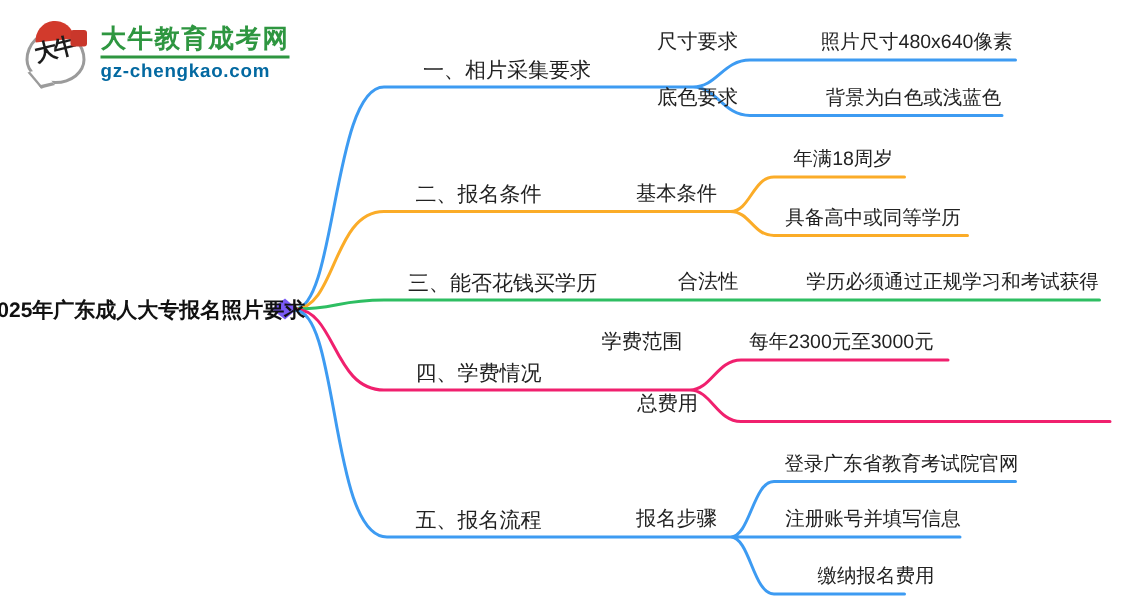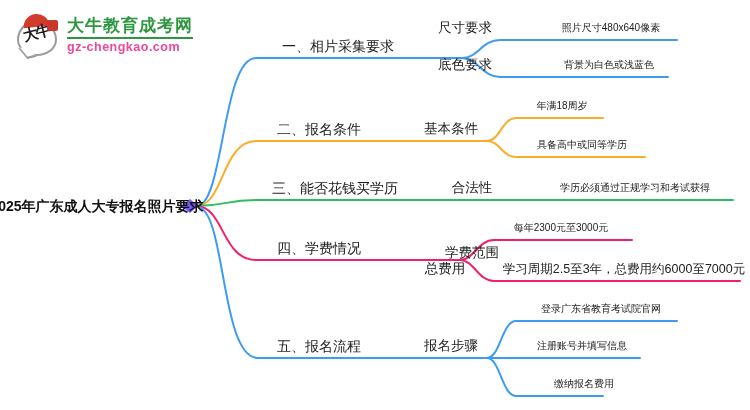--- a/index.html
+++ b/index.html
@@ -32,50 +32,50 @@
     position:absolute;left:7px;top:0px;width:26px;height:13px;
     border-radius:13px 13px 0 0;background:#d23a2c;transform:rotate(-6deg);
   }
   .bubble-seal{
     position:absolute;right:2px;top:6px;width:11px;height:11px;background:#c9372b;
     border-radius:2px;color:#fff;font-size:7px;line-height:11px;text-align:center;
   }
   .logo-text{display:flex;flex-direction:column;}
   .logo-title{font-size:17px;font-weight:bold;color:#2e9640;letter-spacing:1px;line-height:20px;}
   .logo-domain{
-    font-size:12.5px;font-weight:bold;color:#ec4899;letter-spacing:.5px;
+    font-size:12.5px;font-weight:bold;color:#0369a1;letter-spacing:.5px;
     border-top:2px solid #2e9640;padding-top:1px;margin-top:1px;line-height:15px;
   }
 
   
   .node{
     position:absolute;transform:translateX(-50%);white-space:nowrap;
     color:#222;line-height:18px;height:18px;
   }
   .root{font-size:14px;font-weight:600;color:#111;}
   .b{font-size:14px;font-weight:500;}
   .s{font-size:13.5px;font-weight:500;}
-  .lf{font-size:10px;font-weight:500;}
+  .lf{font-size:13px;font-weight:500;}
   .lf-sm{font-size:12.5px;}
 
   .p-root{left:97px;top:197px;}
   .p-b1{left:338px;top:37px;}
   .p-s1a{left:465px;top:19px;text-align:right;}
   .p-l1a{left:611px;top:19px;}
   .p-s1b{left:465px;top:56px;}
   .p-l1b{left:609px;top:56px;}
   .p-b2{left:319px;top:120px;}
   .p-s2{left:451px;top:120px;}
   .p-l2a{left:562px;top:97px;}
   .p-l2b{left:582px;top:136px;}
   .p-b3{left:335px;top:179px;}
   .p-s3{left:472px;top:179px;}
   .p-l3{left:635px;top:179px;}
   .p-b4{left:319px;top:239px;}
-  .p-s4a{left:472px;top:219px;margin-top:25px;}
+  .p-s4a{left:428px;top:219px;}
   .p-l4a{left:561px;top:219px;}
   .p-s4b{left:445px;top:260px;}
   .p-l4b{left:624px;top:260px;}
   .p-b5{left:319px;top:337px;}
   .p-s5{left:451px;top:337px;}
   .p-l5a{left:601px;top:300px;}
   .p-l5b{left:582px;top:337px;}
   .p-l5c{left:564px;top:375px;padding-left:40px;}
 </style>
 </head>
@@ -134,21 +134,20 @@
   <div class="node lf p-l2b">具备高中或同等学历</div>
 
   <div class="node b p-b3">三、能否花钱买学历</div>
   <div class="node s p-s3">合法性</div>
   <div class="node b p-b4">四、学费情况</div>
 
   <div class="node lf p-l3">学历必须通过正规学习和考试获得</div>
   <div class="node s p-s4a">学费范围</div>
   <div class="node lf p-l4a">每年2300元至3000元</div>
   <div class="node s p-s4b">总费用</div>
-  <div class="node lf lf-sm p-l4b">学习周期2.5至3年，总费用约6000至7000元</div>
 
   <div class="node b p-b5">五、报名流程</div>
   <div class="node s p-s5">报名步骤</div>
   <div class="node lf p-l5a">登录广东省教育考试院官网</div>
   <div class="node lf p-l5b">注册账号并填写信息</div>
   <div class="node lf p-l5c">缴纳报名费用</div>
 
 </div>
 
 </body></html>

